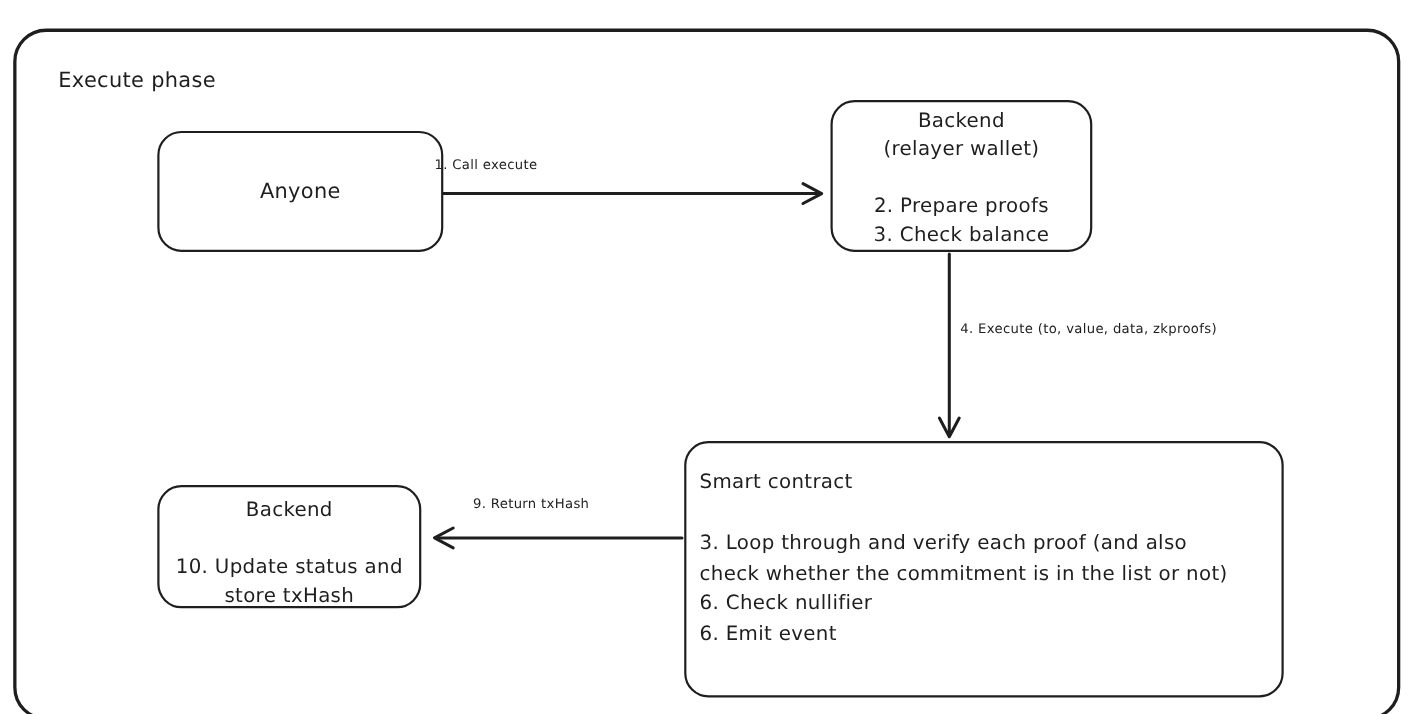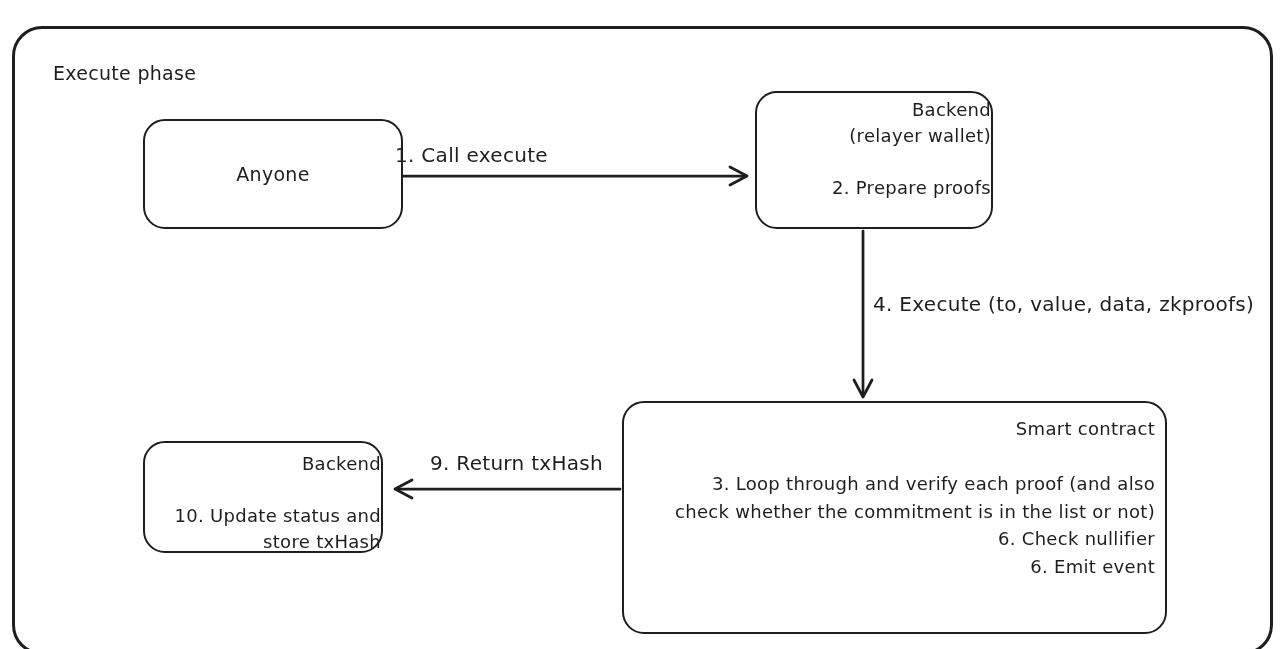--- a/index.html
+++ b/index.html
@@ -55,38 +55,38 @@
   .node-backend-top {
     left: 755px; top: 75px;
     width: 238px; height: 138px;
     padding-top: 4px;
     font-size: 18px; line-height: 26px;
     text-align: center;
   }
   .node-smart {
     left: 622px; top: 385px;
     width: 545px; height: 233px;
-    padding: 12px 10px 0 12px;
+    padding: 22px 10px 0 12px;
     font-size: 18px; line-height: 27.5px;
     text-align: left;
   }
   .node-backend-bottom {
     left: 143px; top: 425px;
     width: 240px; height: 112px;
     padding-top: 8px;
     font-size: 18px; line-height: 26px;
     text-align: center;
   }
-  .tline { min-height: 1em; text-align: right; }
+  .tline { min-height: 1em; }
   .node-backend-top .tline { min-height: 26px; }
   .node-smart .tline { min-height: 27.5px; white-space: nowrap; }
   .node-backend-bottom .tline { min-height: 26px; }
   .label {
     position: absolute;
-    font-size: 20px;
+    font-size: 12px;
     letter-spacing: 0.3px;
     white-space: nowrap;
   }
   .diagram-title {
     left: 53px; top: 46px;
     font-size: 19px;
   }
   .label-call-execute { left: 395px; top: 127px; }
   .label-execute      { left: 873px; top: 276px; }
   .label-return       { left: 430px; top: 435px; }
@@ -117,20 +117,21 @@
 
   <div class="node node-anyone">
     <div class="tline">Anyone</div>
   </div>
 
   <div class="node node-backend-top">
     <div class="tline">Backend</div>
     <div class="tline">(relayer wallet)</div>
     <div class="tline"></div>
     <div class="tline">2. Prepare proofs</div>
+    <div class="tline">3. Check balance</div>
   </div>
 
   <div class="node node-smart">
     <div class="tline">Smart contract</div>
     <div class="tline"></div>
     <div class="tline">3. Loop through and verify each proof (and also</div>
     <div class="tline">check whether the commitment is in the list or not)</div>
     <div class="tline">6. Check nullifier</div>
     <div class="tline">6. Emit event</div>
   </div>

